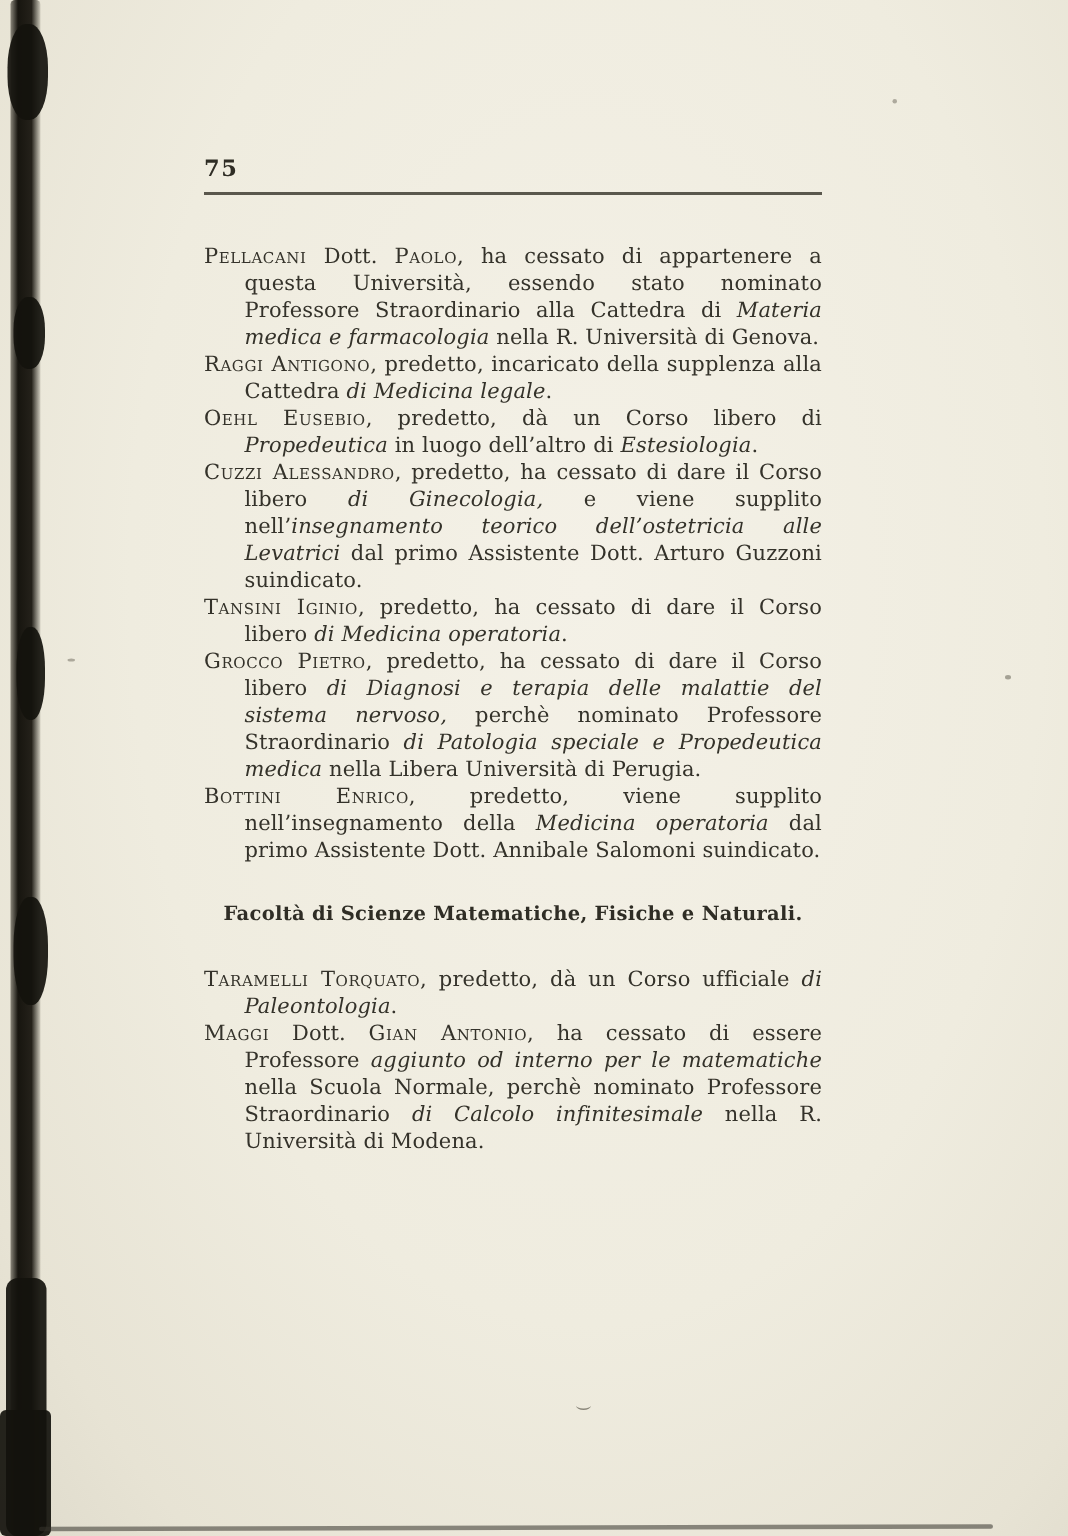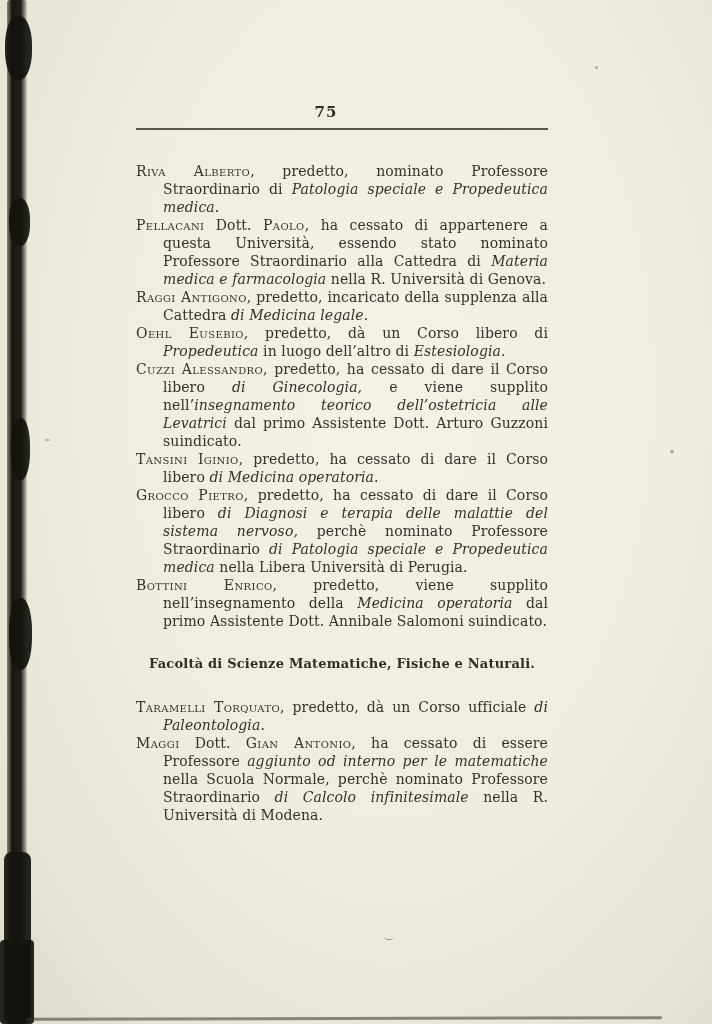--- a/index.html
+++ b/index.html
@@ -41,21 +41,21 @@
   .s3 { left: 45px;  top: 439px; width: 5px; height: 2px; opacity: .4; }
   .pen-mark {
     position: absolute; left: 384px; top: 934px; width: 10px; height: 6px;
     border: none; border-bottom: 1.5px solid #4a463a; border-radius: 0 0 60% 60%; opacity: .6;
   }
 
   
   .content {
     position: absolute; left: 136px; top: 102px; width: 412px;
   }
-  .pagenum-row { text-align: center; padding-right: 32px; height: 20px; }
+  .pagenum-row { text-align: left; padding-right: 32px; height: 20px; }
   .pagenum { font-weight: bold; font-size: 15px; letter-spacing: 1px; color: #2f2d25; }
   .rule {
     border: none; height: 2px; background: #403d33;
     margin-top: 6px; margin-bottom: 32px; opacity: .85;
   }
   .text-block { }
   .entry {
     font-size: 14px; line-height: 18px;
     padding-left: 27px; text-indent: -27px;
     text-align: justify;
@@ -86,21 +86,20 @@
   <div class="speck s3"></div>
   <div class="pen-mark"></div>
 
   <div class="content">
     <div class="pagenum-row">
       <span class="pagenum">75</span>
     </div>
     <hr class="rule">
 
     <div class="text-block" id="entries-0">
-        <p class="entry"><span class="sc">Riva Alberto</span><span>, predetto, nominato Professore Straordinario di </span><span class="it">Patologia speciale e Propedeutica medica</span><span>.</span></p>
         <p class="entry"><span class="sc">Pellacani</span><span> Dott. </span><span class="sc">Paolo</span><span>, ha cessato di appartenere a questa Università, essendo stato nominato Professore Straordinario alla Cattedra di </span><span class="it">Materia medica e farmacologia</span><span> nella R. Università di Genova.</span></p>
         <p class="entry"><span class="sc">Raggi Antigono</span><span>, predetto, incaricato della supplenza alla Cattedra </span><span class="it">di Medicina legale</span><span>.</span></p>
         <p class="entry"><span class="sc">Oehl Eusebio</span><span>, predetto, dà un Corso libero di </span><span class="it">Propedeutica</span><span> in luogo dell’altro di </span><span class="it">Estesiologia</span><span>.</span></p>
         <p class="entry"><span class="sc">Cuzzi Alessandro</span><span>, predetto, ha cessato di dare il Corso libero </span><span class="it">di Ginecologia,</span><span> e viene supplito nell’</span><span class="it">insegnamento teorico dell’ostetricia alle Levatrici</span><span> dal primo Assistente Dott. Arturo Guzzoni suindicato.</span></p>
         <p class="entry"><span class="sc">Tansini Iginio</span><span>, predetto, ha cessato di dare il Corso libero </span><span class="it">di Medicina operatoria</span><span>.</span></p>
         <p class="entry"><span class="sc">Grocco Pietro</span><span>, predetto, ha cessato di dare il Corso libero </span><span class="it">di Diagnosi e terapia delle malattie del sistema nervoso,</span><span> perchè nominato Professore Straordinario </span><span class="it">di Patologia speciale e Propedeutica medica</span><span> nella Libera Università di Perugia.</span></p>
         <p class="entry"><span class="sc">Bottini Enrico</span><span>, predetto, viene supplito nell’insegnamento della </span><span class="it">Medicina operatoria</span><span> dal primo Assistente Dott. Annibale Salomoni suindicato.</span></p>
       </div>
 
     <h3 class="section-heading">Facoltà di Scienze Matematiche, Fisiche e Naturali.</h3>

